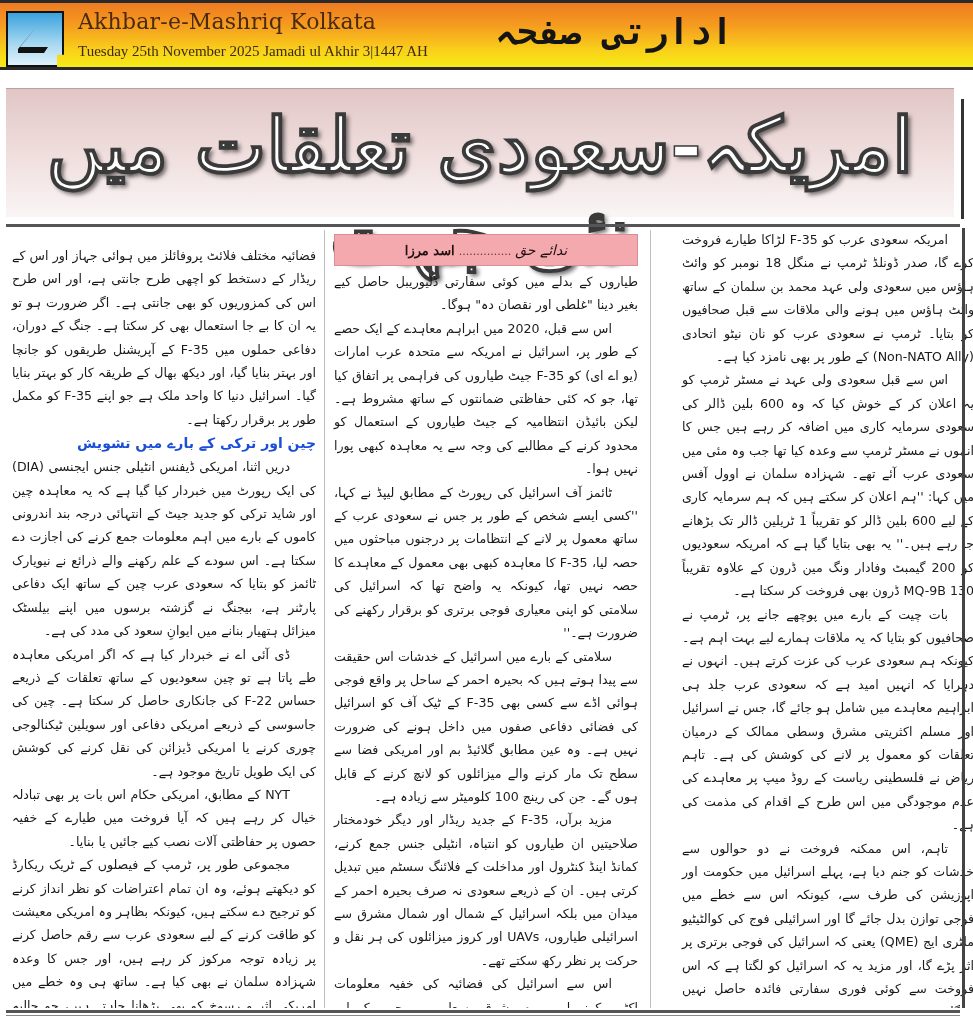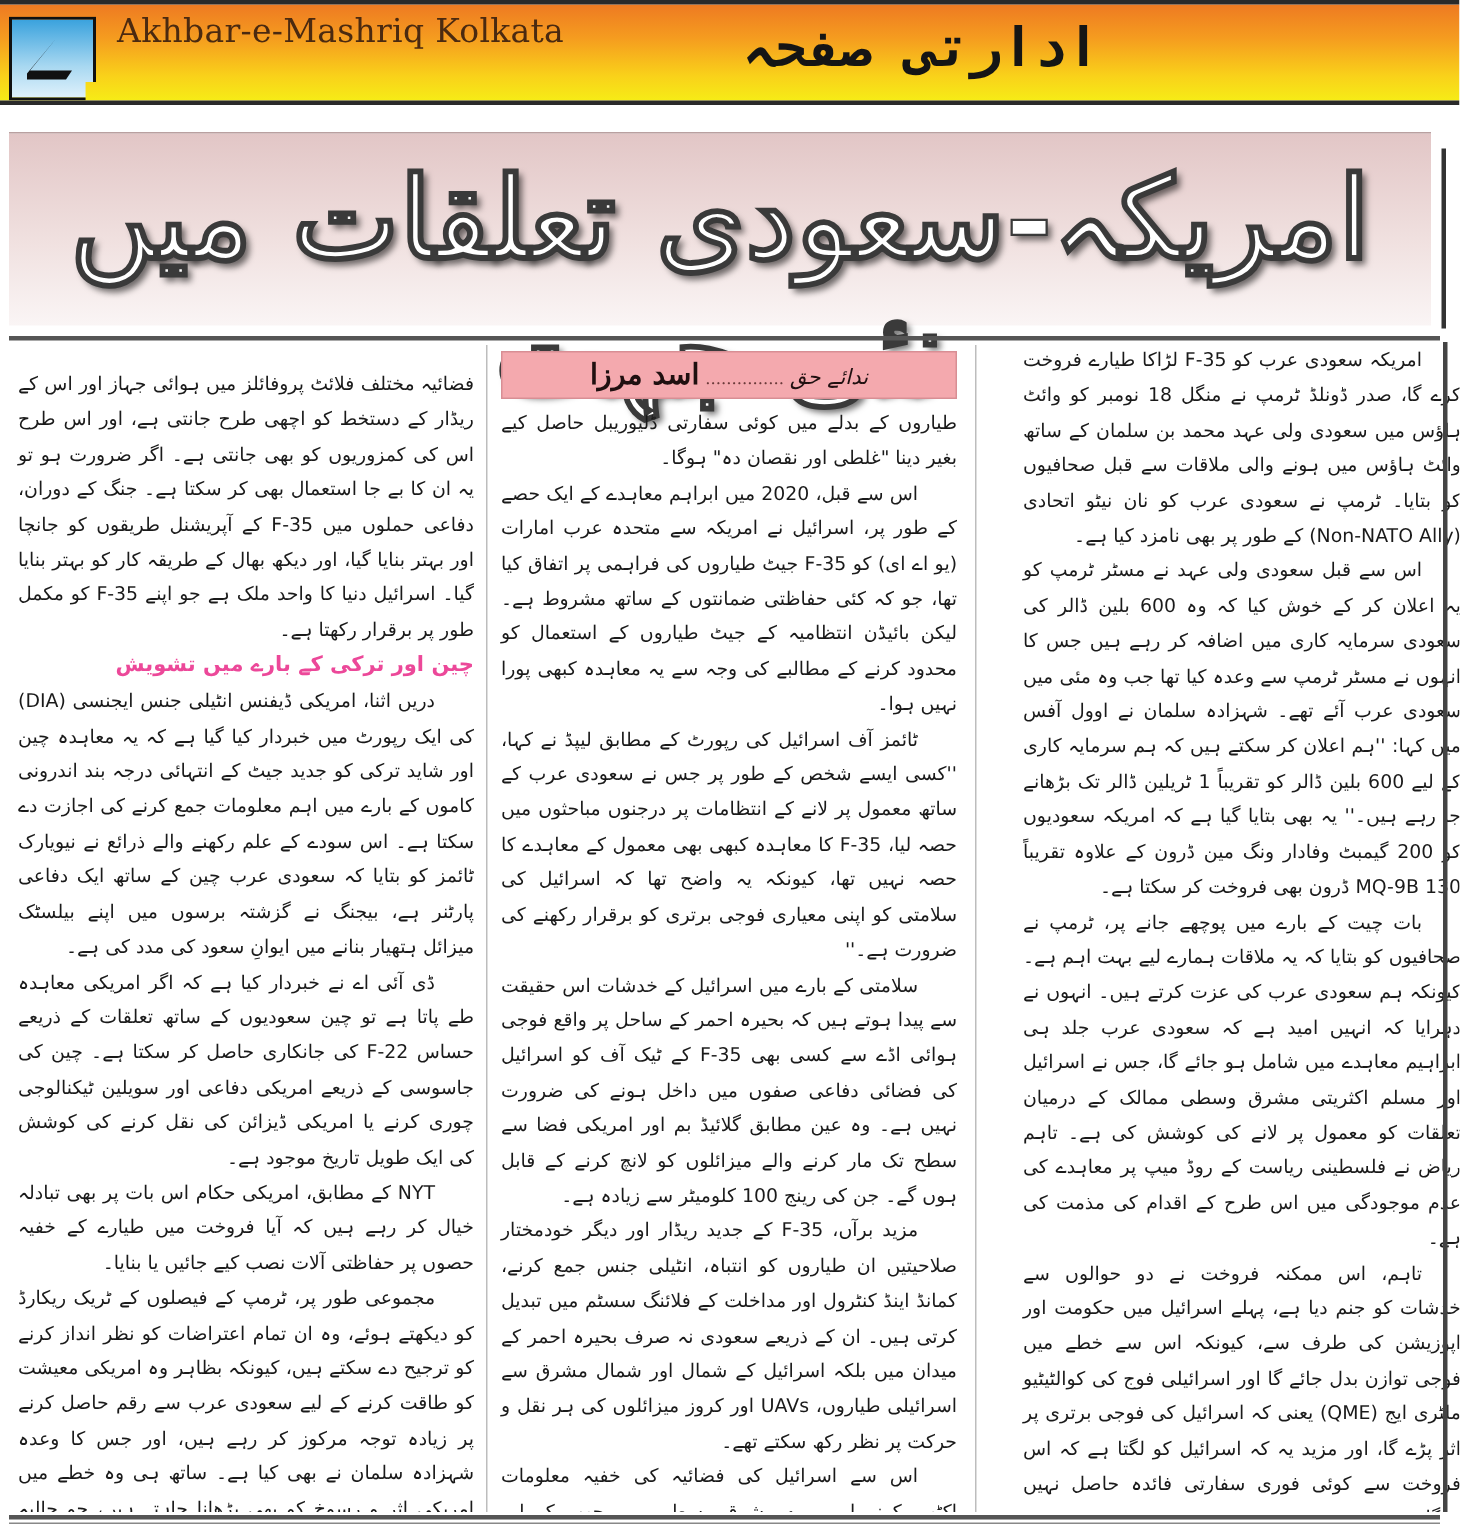--- a/index.html
+++ b/index.html
@@ -63,56 +63,57 @@
   }
   .col {
     position: absolute; top: 0; height: 780px; overflow: hidden;
     direction: rtl; text-align: justify;
     font-family: "DejaVu Sans", sans-serif; font-size: 12.6px; line-height: 23.4px;
     color: #1a1a1a; box-sizing: border-box;
   }
   .col p { margin: 0; text-indent: 26px; }
   .col p.noindent { text-indent: 0; }
   .col h3 {
-    margin: 0; font-size: 14px; font-weight: bold; line-height: 24px; color: #ec4899;
+    margin: 0; font-size: 14px; font-weight: bold; line-height: 24px; color: #1d4ed8;
   }
   .col-left { left: 8px; width: 312px; padding: 16px 4px; }
   .col-mid { left: 330px; width: 312px; padding: 0 4px; }
   .col-right { left: 678px; width: 300px; padding: 0 4px; }
   .vsep {
     position: absolute; top: 230px; width: 1px; height: 778px; background: #bdbdbd;
   }
   .right-border {
     position: absolute; left: 962px; top: 228px; width: 3px; height: 780px; background: #444;
   }
   .byline {
     direction: rtl; background: #f4a9ae; border: 1px solid #d88e94;
     height: 30px; line-height: 30px; text-align: center; margin: 6px 0 4px 0;
     font-family: "DejaVu Serif", serif; color: #201010;
   }
   .byline .column-name { font-size: 14px; font-style: italic; }
   .byline .dots { font-size: 11px; letter-spacing: 1px; color: #6b3a3a; }
-  .byline .author { font-size: 19px; font-weight: bold; }
+  .byline .author { font-size: 13px; font-weight: bold; }
   .rule-bottom {
     position: absolute; left: 6px; top: 1010px; width: 954px; height: 3px; background: #555;
   }
   .rule-bottom2 {
     position: absolute; left: 6px; top: 1015px; width: 954px; height: 1px; background: #888;
   }
 </style>
 </head>
 <body>
 
 <div class="masthead">
   <div class="logo-box">
     <svg width="40" height="32" viewBox="0 0 40 32">
       <path d="M24 2 L6 24 L34 24 L30 30 L4 30 L4 26 Z" fill="#111"></path>
     </svg>
   </div>
   <div class="paper-name">Akhbar-e-Mashriq Kolkata</div>
+  <div class="paper-date">Tuesday 25th November 2025 Jamadi ul Akhir 3|1447 AH</div>
   <div class="section-title">ادارتی صفحہ</div>
 </div>
 
 <div class="headline-band">
   <div class="headline">امریکہ-سعودی تعلقات میں نئی جہت</div>
 </div>
 <div class="rule-top"></div>
 
 <div class="columns">
 

